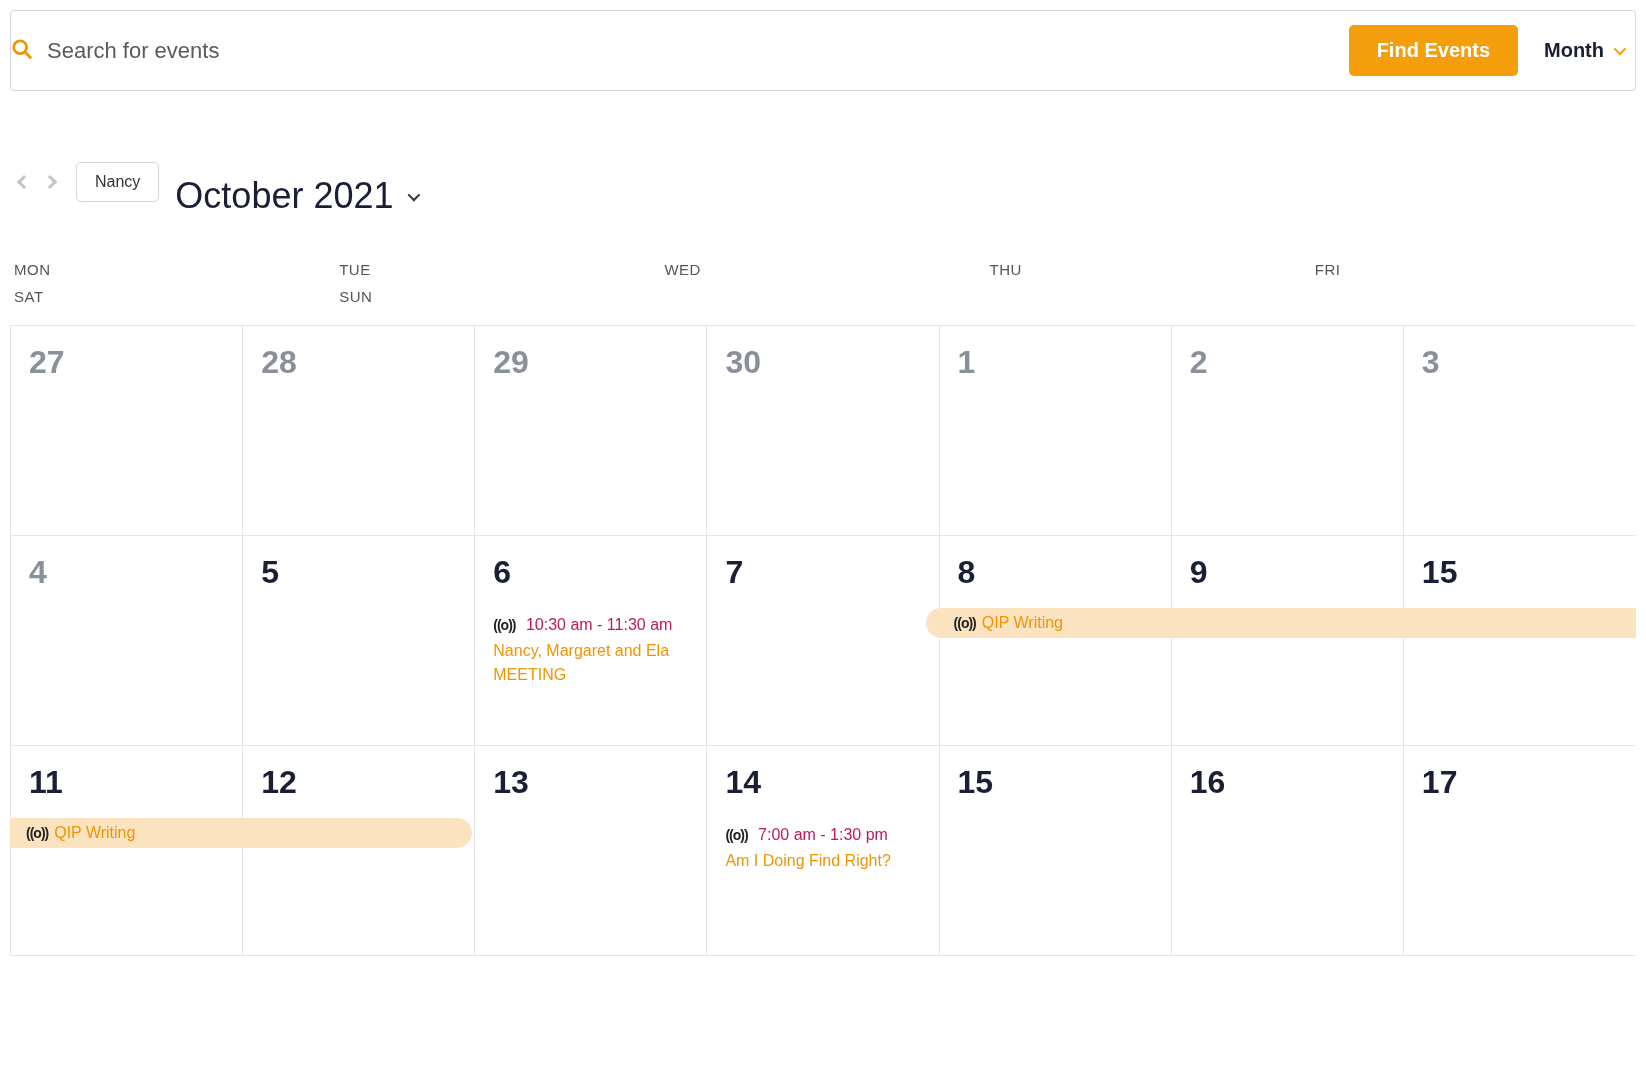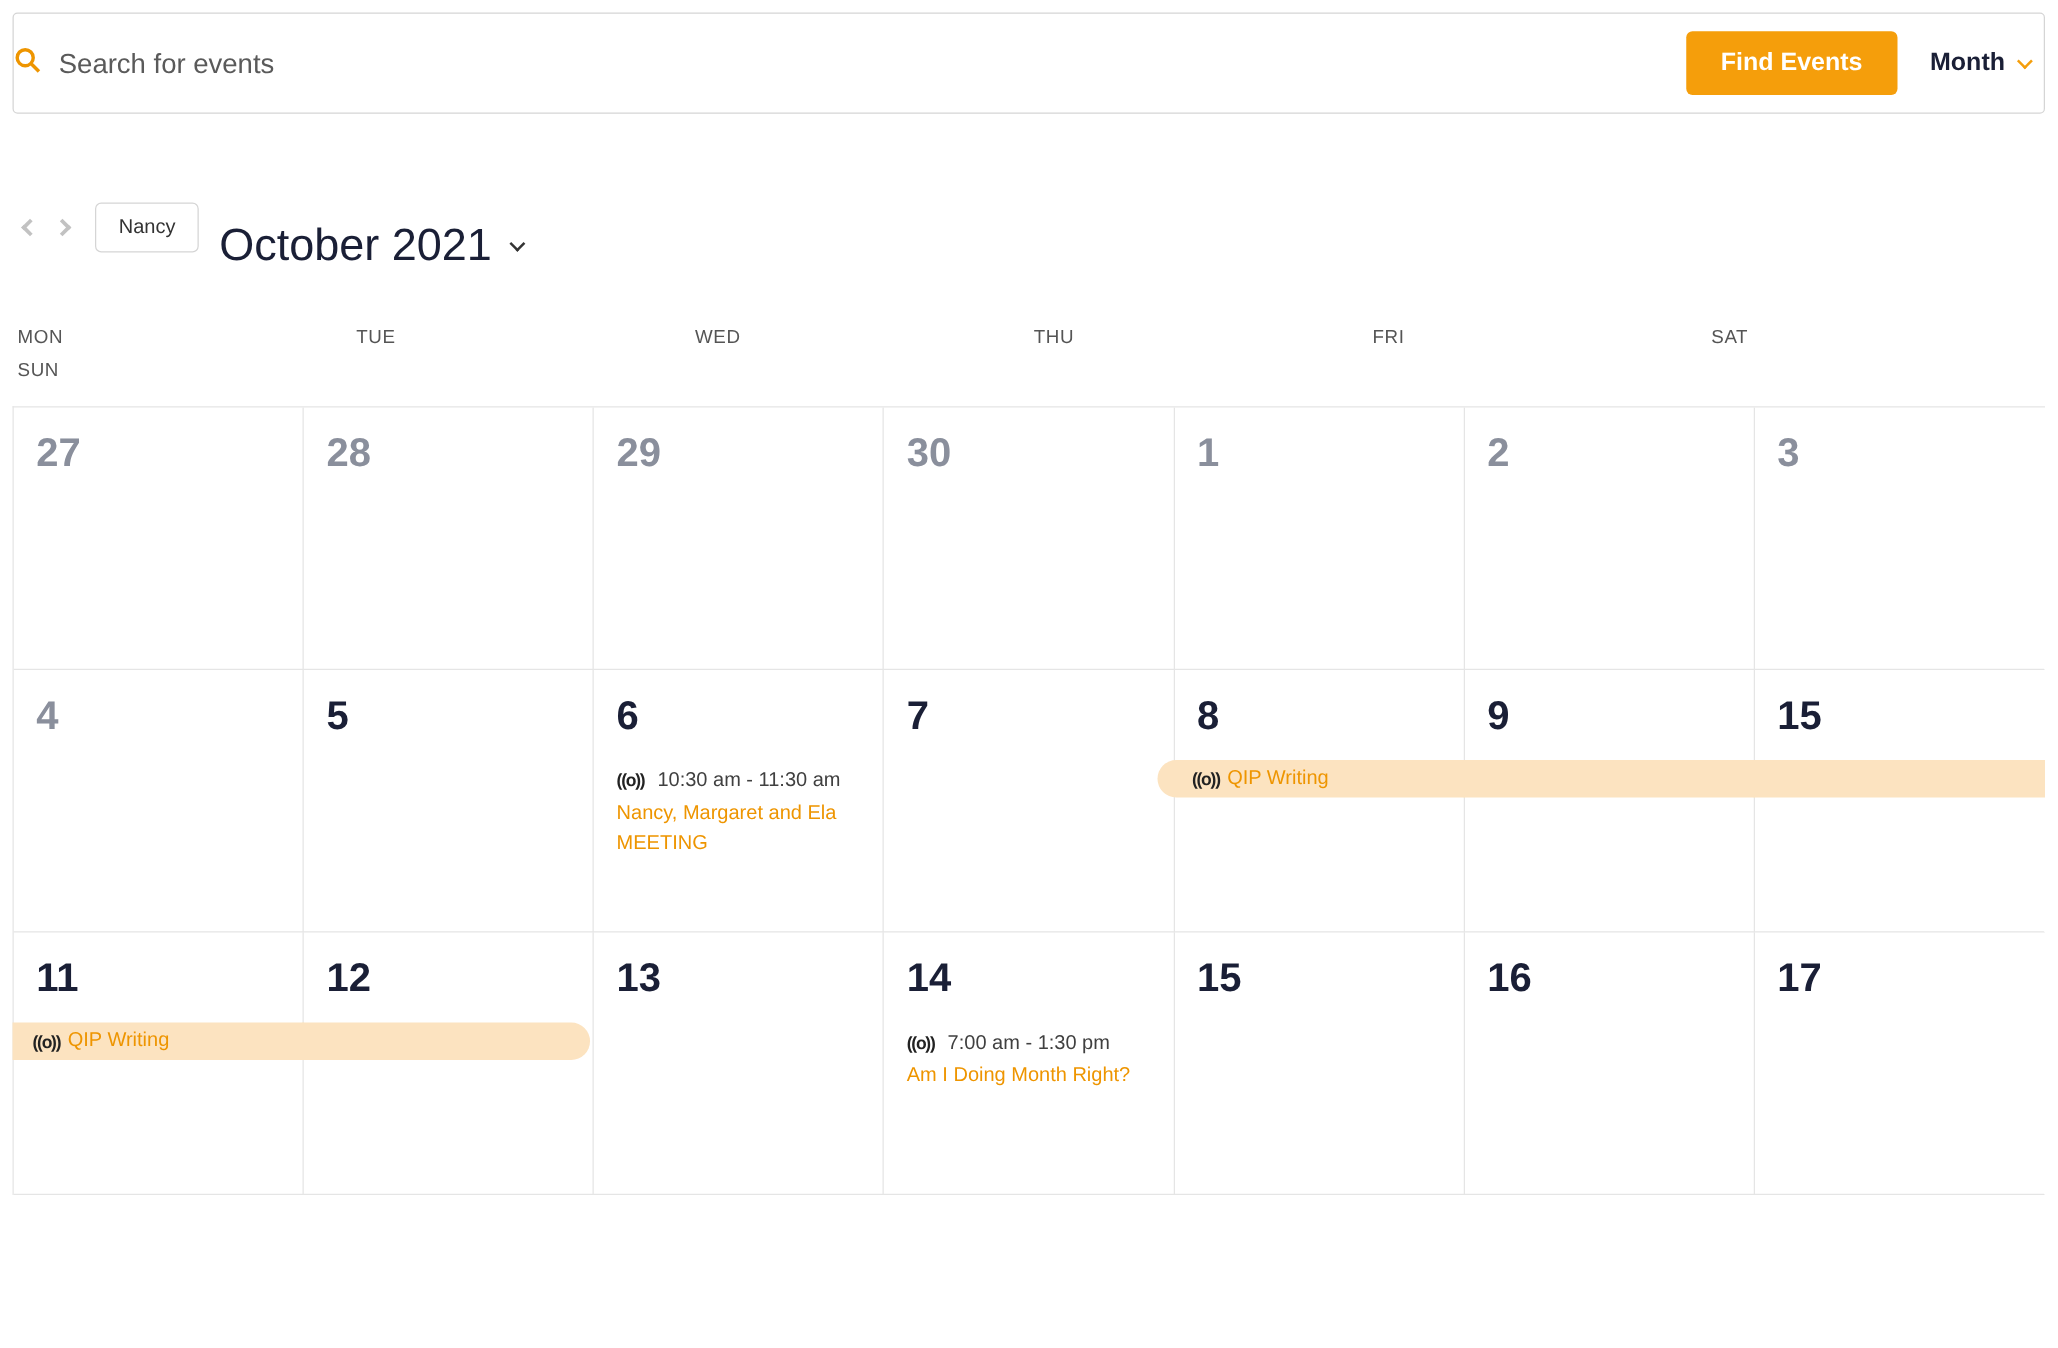--- a/index.html
+++ b/index.html
@@ -117,21 +117,21 @@
       margin-top: 28px;
     }
     .month-title {
       font-size: 36px;
       font-weight: 500;
       color: #1a1f36;
     }
 
     .day-headers {
       display: grid;
-      grid-template-columns: repeat(6, 1fr);
+      grid-template-columns: repeat(5, 1fr);
       margin-bottom: 10px;
     }
     .day-header {
       font-size: 15px;
       color: #555;
       padding: 0 4px 10px 4px;
       letter-spacing: 0.5px;
     }
 
     .calendar-grid {
@@ -157,21 +157,21 @@
     }
     .date-num.muted {
       color: #8a8f9c;
     }
     .event-block {
       margin-top: 22px;
       font-size: 16px;
       line-height: 1.5;
     }
     .event-time {
-      color: #404040;
+      color: #be185d;
       margin-top: 48px;
     }
     .event-link {
       color: #ee9500;
       cursor: pointer;
       display: block;
       margin-top: 2px;
     }
     .broadcast-icon {
       font-weight: 700;
@@ -329,21 +329,21 @@
     <div class="span-event span-end-round"></div>
   </div>
   <div class="cell">
     <div class="date-num">13</div>
   </div>
   <div class="cell">
     <div class="date-num">14</div>
     <div class="event-block">
       <span class="broadcast-icon">((o))</span>
       <span class="event-time">7:00 am - 1:30 pm</span>
-      <span class="event-link">Am I Doing Month Right?</span>
+      <span class="event-link">Am I Doing Find Right?</span>
     </div>
   </div>
   <div class="cell">
     <div class="date-num">15</div>
   </div>
   <div class="cell">
     <div class="date-num">16</div>
   </div>
   <div class="cell last-col">
     <div class="date-num">17</div>

